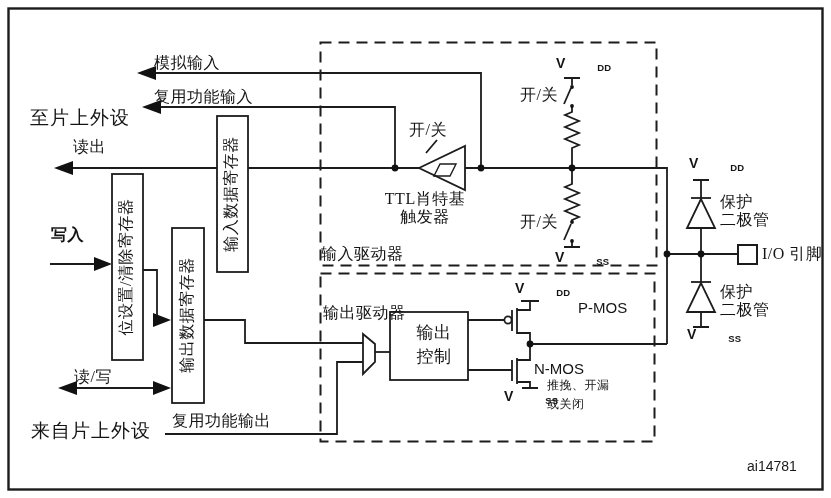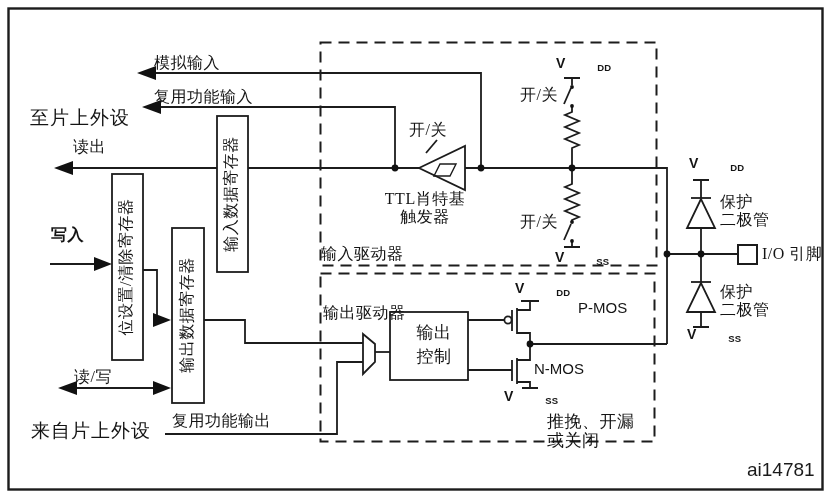--- a/index.html
+++ b/index.html
@@ -8,21 +8,21 @@
   svg{position:absolute;left:0;top:0;}
   .lbl{position:absolute;white-space:nowrap;color:#141414;font-size:16px;line-height:1.12;
        font-family:"Liberation Serif","DejaVu Serif",serif;letter-spacing:0.5px;}
   .big{font-size:19px;letter-spacing:1px;}
   .lat{font-family:"Liberation Sans","DejaVu Sans",sans-serif;letter-spacing:0;}
   .vlabel{transform:rotate(-90deg);text-align:center;height:20px;}
   .pow{font-size:14px;font-weight:700;}
   .pow .sub{font-size:9.5px;vertical-align:-3px;font-weight:700;padding-left:32px;}
   .ctr{text-align:center;}
   .mos{font-size:15px;}
-  .figid{font-size:19px;color:#1a1a1a;}
+  .figid{font-size:14px;color:#1a1a1a;}
 </style>
 </head>
 <body>
 
 <div class="stage">
 
 <svg width="831" height="498" viewBox="0 0 831 498">
   <g fill="none" stroke="#1c1c1c" stroke-width="1.8">
 
     <rect x="8.5" y="8.5" width="814" height="481" stroke-width="2.4"></rect>
@@ -178,21 +178,21 @@
 
 <div class="lbl" style="left:323px;top:276px;margin-top:28px;">输出驱动器</div>
 <div class="lbl ctr" style="left:390px;top:321px;width:88px;font-size:17px;line-height:24px;">
   <div>输出</div>
   <div>控制</div>
 </div>
 <div class="lbl lat pow" style="left:515px;top:281px;"><span>V</span><span class="sub">DD</span></div>
 <div class="lbl lat mos" style="left:534px;top:300px;margin-left:44px;">P-MOS</div>
 <div class="lbl lat mos" style="left:534px;top:361px;">N-MOS</div>
 <div class="lbl lat pow" style="left:504px;top:389px;"><span>V</span><span class="sub">SS</span></div>
-<div class="lbl" style="left:547px;top:412px;font-size:17px;line-height:19px;">
+<div class="lbl" style="left:547px;top:376px;font-size:12px;line-height:19px;">
   <div>推挽、开漏</div>
   <div>或关闭</div>
 </div>
 
 <div class="lbl lat pow" style="left:689px;top:156px;"><span>V</span><span class="sub">DD</span></div>
 <div class="lbl" style="left:720px;top:193px;line-height:18px;">
   <div>保护</div>
   <div>二极管</div>
 </div>
 <div class="lbl" style="left:720px;top:283px;line-height:18px;">

